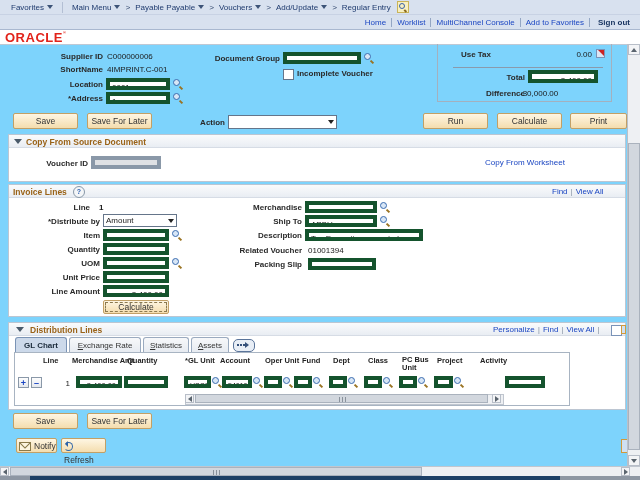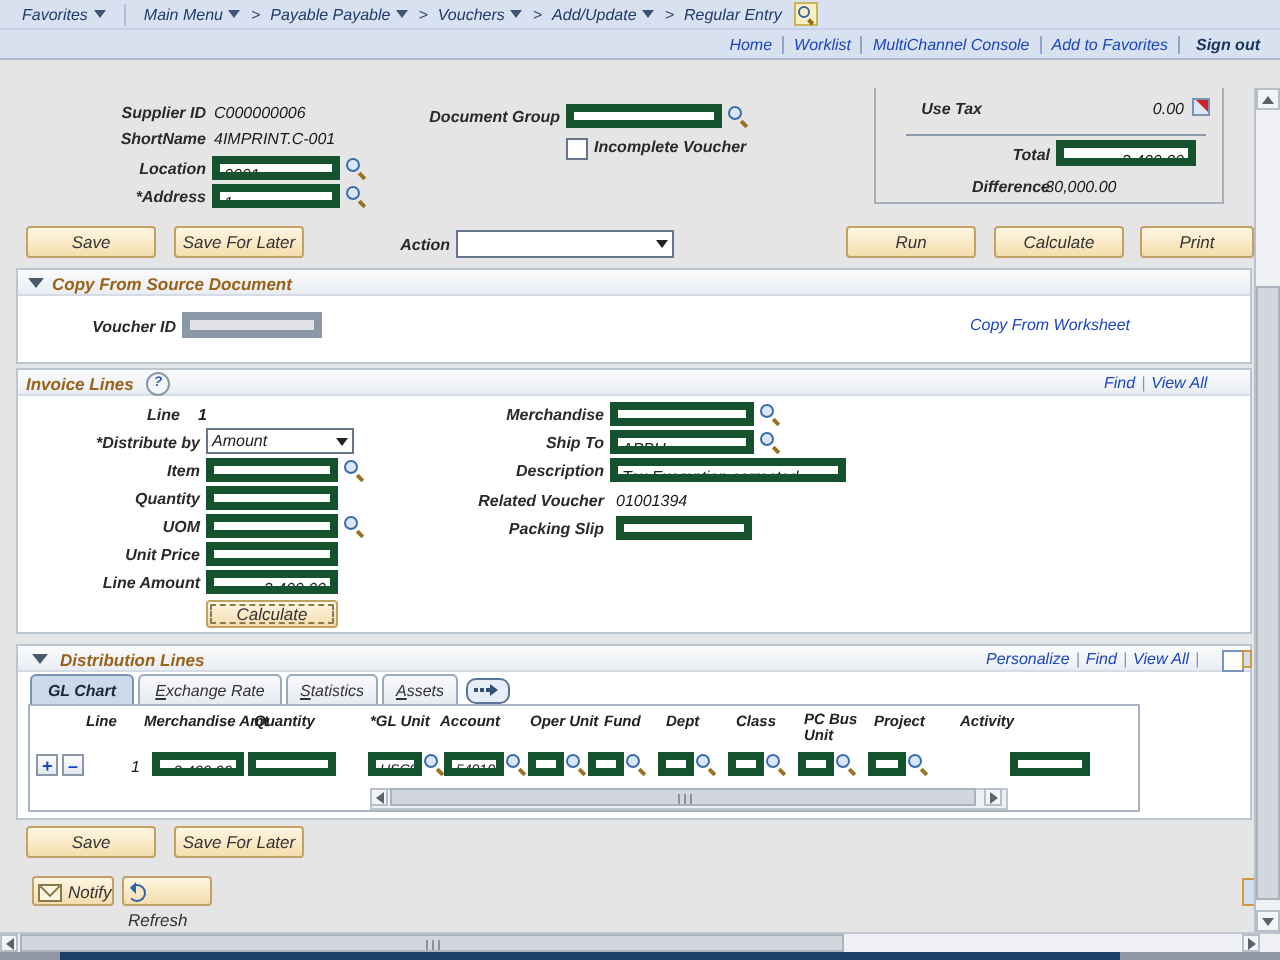--- a/index.html
+++ b/index.html
@@ -1,17 +1,17 @@
 <!DOCTYPE html>
 <html><head>
 <meta charset="utf-8">
 <style>
   html,body{margin:0;padding:0;background:#fff;}
-  .frame{position:relative;width:640px;height:480px;background:#e5e5e5;overflow:hidden;
-         font-family:"Liberation Sans",sans-serif;font-size:8px;color:#222;font-style:italic;}
+  .frame{position:relative;width:640px;height:480px;background:#7dd3fc;overflow:hidden;
+         font-family:"Liberation Sans",sans-serif;font-size:8px;color:#222;}
   
   .topbar1{position:absolute;left:0;top:0;width:640px;height:15px;background:#d8e1ef;
            border-bottom:1px solid #c8d2e4;display:flex;align-items:center;padding-left:8px;box-sizing:border-box;
            color:#1e3a6e;font-size:8px;}
   .topbar2{position:absolute;left:0;top:15px;width:640px;height:15px;background:#d8e1ef;
            border-bottom:1px solid #a9b8d0;display:flex;align-items:center;justify-content:flex-end;
            padding-right:10px;box-sizing:border-box;font-size:8px;}
   .crumb{display:inline-flex;align-items:center;margin:0 3px;cursor:pointer;white-space:nowrap;}
   .dd{display:inline-block;width:0;height:0;border-left:3px solid transparent;border-right:3px solid transparent;
       border-top:4px solid #3c5377;margin-left:3px;}
@@ -134,20 +134,23 @@
     <i class="vbar"></i>
     <a class="hlink">Worklist</a>
     <i class="vbar"></i>
     <a class="hlink">MultiChannel Console</a>
     <i class="vbar"></i>
     <a class="hlink">Add to Favorites</a>
     <i class="vbar"></i>
     <a class="signout">Sign out</a>
   </div>
 
+  <div class="logobar">
+    <span class="logo">ORACLE</span>
+  </div>
 
   <span class="lbl" style="left:20px;top:52px;width:83px">Supplier ID</span>
   <span class="val" style="left:107px;top:52px">C000000006</span>
   <span class="lbl" style="left:20px;top:65px;width:83px">ShortName</span>
   <span class="val" style="left:107px;top:65px">4IMPRINT.C-001</span>
   <span class="lbl" style="left:20px;top:80px;width:83px">Location</span>
   <div class="inp" style="left:106px;top:78px;width:64px">0001</div>
   <span class="lookup" style="left:173px;top:79px"></span>
   <span class="lbl" style="left:20px;top:94px;width:83px">*Address</span>
   <div class="inp" style="left:106px;top:92px;width:64px">1</div>

